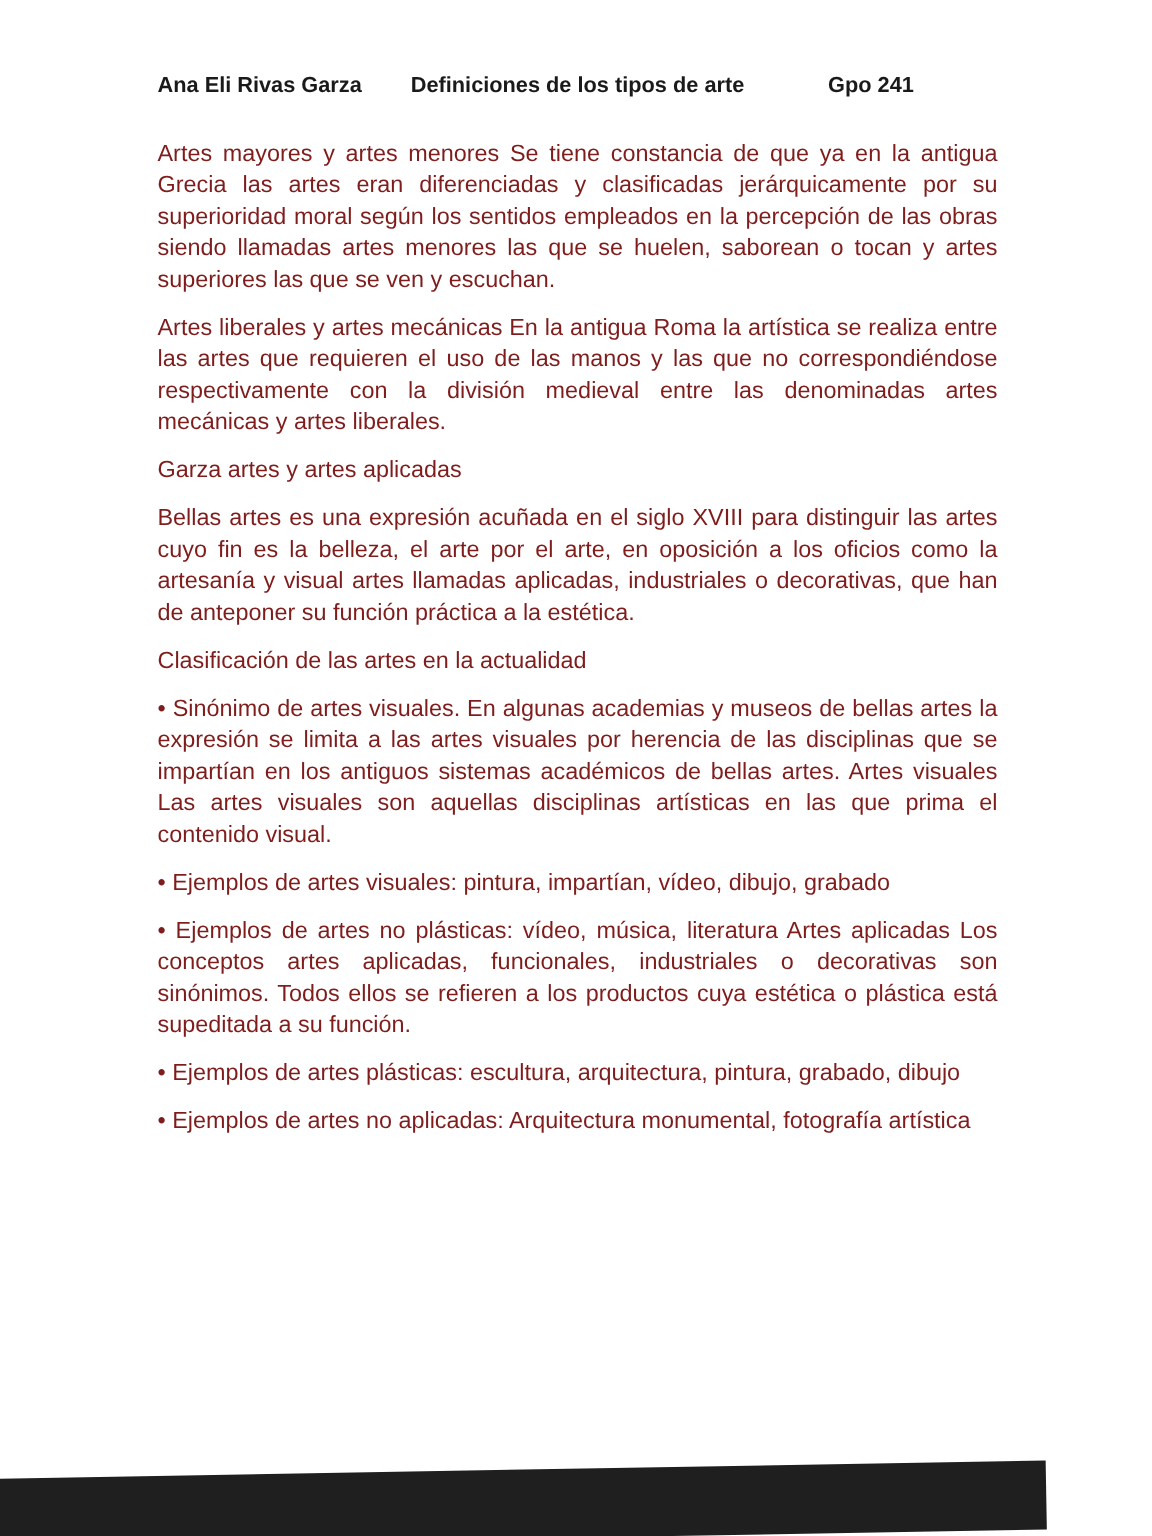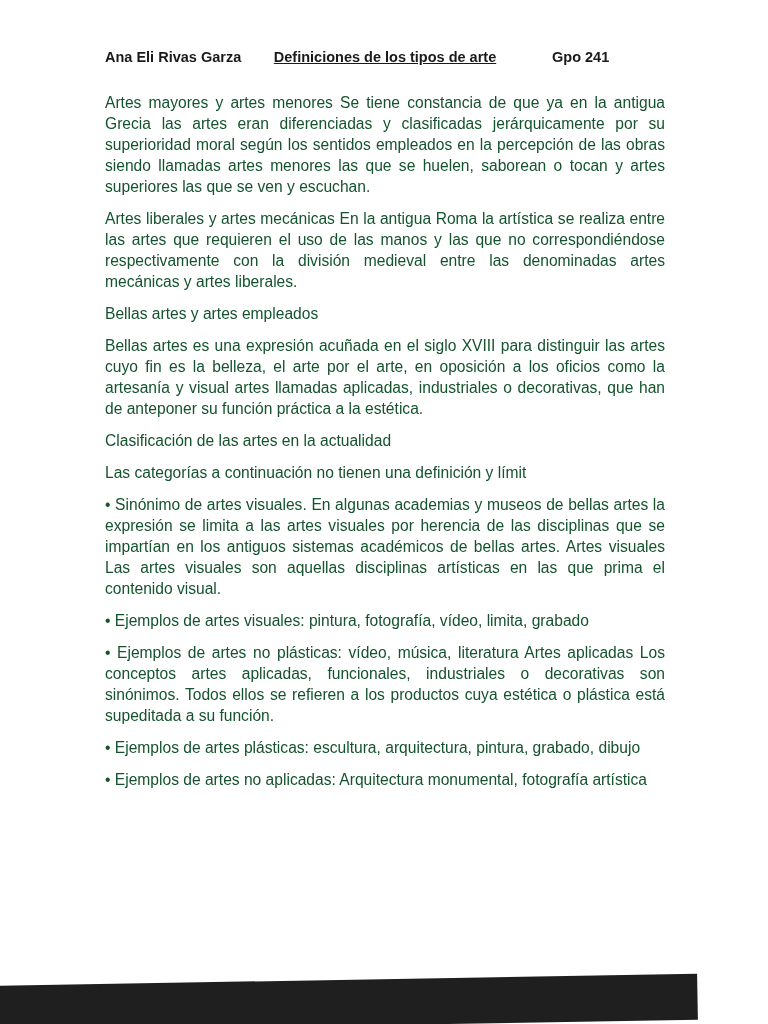--- a/index.html
+++ b/index.html
@@ -20,28 +20,28 @@
   }
   .header {
     display: flex;
     align-items: baseline;
     padding: 48px 103px 0 105px;
     font-weight: bold;
     font-size: 14.5px;
     line-height: 18px;
   }
   .h-left  { flex: 1 1 0; text-align: left;  white-space: nowrap; }
-  .h-center{ flex: 0 0 auto; text-align: center; white-space: nowrap; text-decoration: underline; }
+  .h-center{ flex: 0 0 auto; text-align: center; white-space: nowrap; }
   .h-right { flex: 1 1 0; text-align: center; white-space: nowrap; }
   .doc-body {
     padding: 26px 103px 0 105px;
     font-size: 15.6px;
     line-height: 21px;
     text-align: justify;
-    color: #14532d;
+    color: #7f1d1d;
   }
   .para {
     margin: 0 0 11px 0;
   }
   .bottom-strip {
     position: absolute;
     bottom: -8px;
     left: -10px;
     width: 708px;
     height: 46px;
@@ -57,26 +57,25 @@
 
   <div class="header">
     <span class="h-left">Ana Eli Rivas Garza</span>
     <span class="h-center">Definiciones de los tipos de arte</span>
     <span class="h-right">Gpo 241</span>
   </div>
 
   <div class="doc-body">
       <p class="para">Artes mayores y artes menores Se tiene constancia de que ya en la antigua Grecia las artes eran diferenciadas y clasificadas jerárquicamente por su superioridad moral según los sentidos empleados en la percepción de las obras siendo llamadas artes menores las que se huelen, saborean o tocan y artes superiores las que se ven y escuchan.</p>
       <p class="para">Artes liberales y artes mecánicas En la antigua Roma la artística se realiza entre las artes que requieren el uso de las manos y las que no correspondiéndose respectivamente con la división medieval entre las denominadas artes mecánicas y artes liberales.</p>
-      <p class="para">Bellas artes y artes empleados</p>
+      <p class="para">Garza artes y artes aplicadas</p>
       <p class="para">Bellas artes es una expresión acuñada en el siglo XVIII para distinguir las artes cuyo fin es la belleza, el arte por el arte, en oposición a los oficios como la artesanía y visual artes llamadas aplicadas, industriales o decorativas, que han de anteponer su función práctica a la estética.</p>
       <p class="para">Clasificación de las artes en la actualidad</p>
-      <p class="para">Las categorías a continuación no tienen una definición y límit</p>
       <p class="para">• Sinónimo de artes visuales. En algunas academias y museos de bellas artes la expresión se limita a las artes visuales por herencia de las disciplinas que se impartían en los antiguos sistemas académicos de bellas artes. Artes visuales Las artes visuales son aquellas disciplinas artísticas en las que prima el contenido visual.</p>
-      <p class="para">• Ejemplos de artes visuales: pintura, fotografía, vídeo, limita, grabado</p>
+      <p class="para">• Ejemplos de artes visuales: pintura, impartían, vídeo, dibujo, grabado</p>
       <p class="para">• Ejemplos de artes no plásticas: vídeo, música, literatura Artes aplicadas Los conceptos artes aplicadas, funcionales, industriales o decorativas son sinónimos. Todos ellos se refieren a los productos cuya estética o plástica está supeditada a su función.</p>
       <p class="para">• Ejemplos de artes plásticas: escultura, arquitectura, pintura, grabado, dibujo</p>
       <p class="para">• Ejemplos de artes no aplicadas: Arquitectura monumental, fotografía artística</p>
     </div>
 
   <div class="bottom-strip" style="background: rgb(31, 31, 31);"></div>
 
 </div>
 
 </body></html>

